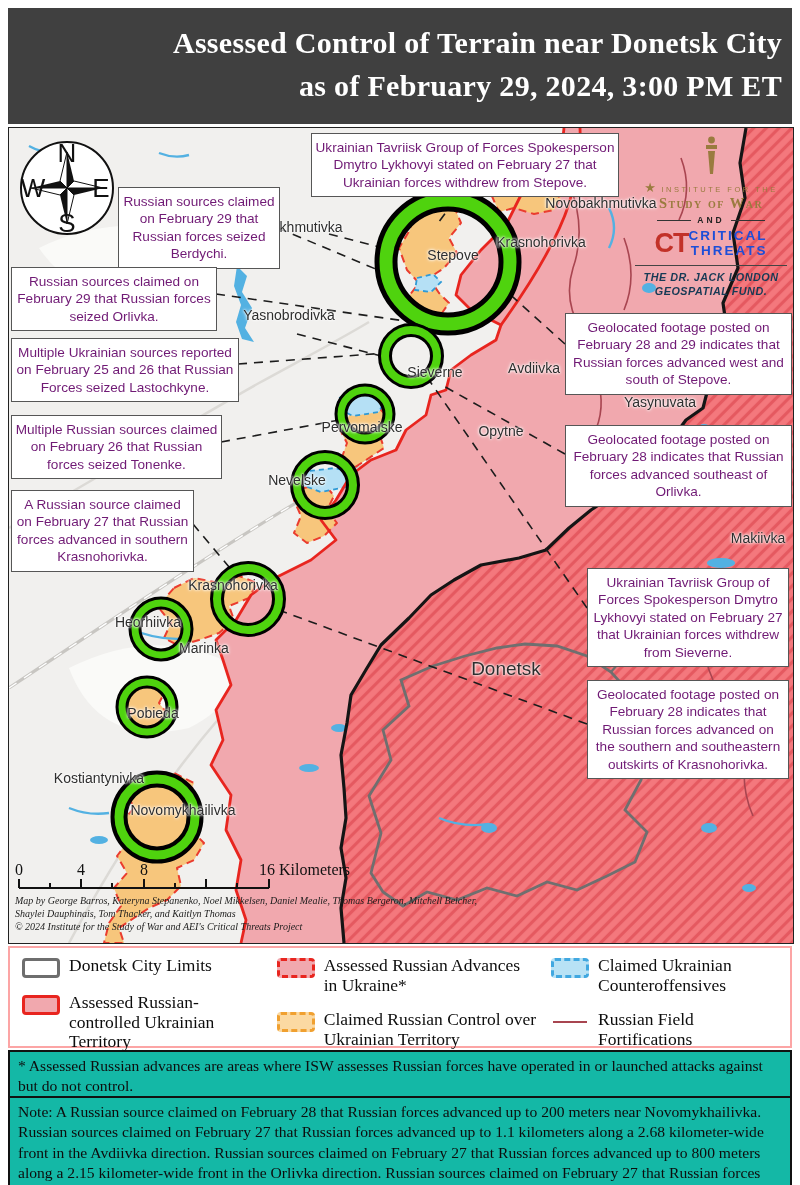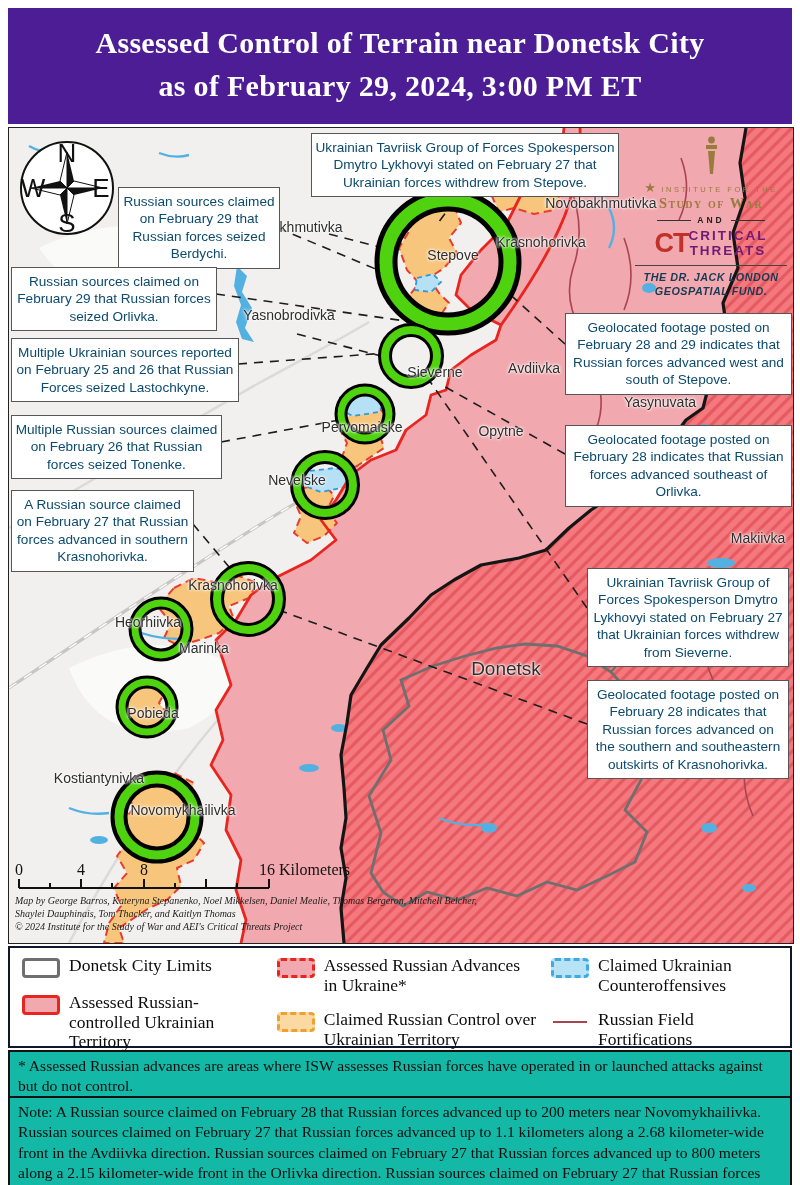--- a/index.html
+++ b/index.html
@@ -1,49 +1,49 @@
 <!DOCTYPE html>
 <html><head>
 <meta charset="utf-8">
 <style>
   html,body{margin:0;padding:0;background:#ffffff;}
   .page{width:800px;height:1185px;position:relative;background:#fff;box-sizing:border-box;padding:8px;font-family:"Liberation Sans",sans-serif;}
   
-  .titlebar{background:#4c1d95;color:#fff;text-align:center;padding:14px 10px 12px;height:116px;box-sizing:border-box;
+  .titlebar{background:#404040;color:#fff;text-align:right;padding:14px 10px 12px;height:116px;box-sizing:border-box;
     font-family:"Liberation Serif",serif;font-weight:bold;}
   .title-line{font-size:30px;line-height:1.42;letter-spacing:.3px;}
   
   .map{position:relative;width:784px;height:815px;margin-top:3px;border:1.5px solid #222;box-sizing:content-box;overflow:hidden;background:#f1f0ee;}
   .map svg.base{position:absolute;left:0;top:0;}
   .town-label{position:absolute;transform:translate(-50%,-50%);font-size:14px;color:#2e2e2e;white-space:nowrap;
     text-shadow:0 0 2px #fff,0 0 3px #fff,0 0 4px rgba(255,255,255,.8);z-index:3;}
-  .callout{position:absolute;background:#fff;border:1.6px solid #565656;color:#0c4a6e;font-size:13.6px;line-height:1.28;
+  .callout{position:absolute;background:#fff;border:1.6px solid #565656;color:#701a75;font-size:13.6px;line-height:1.28;
     text-align:center;padding:5px 3px;box-sizing:border-box;z-index:5;}
   .compass{position:absolute;left:8px;top:8px;z-index:6;}
   .compass text{font-size:26px;fill:#111;font-family:"Liberation Sans",sans-serif;}
   .attribution{position:absolute;left:6px;top:766px;z-index:6;font-family:"Liberation Serif",serif;
     font-style:italic;font-size:10px;color:#1c1c1c;line-height:1.32;white-space:nowrap;}
   
   .isw-logo{position:absolute;right:6px;top:8px;width:152px;z-index:6;text-align:center;font-family:"Liberation Serif",serif;}
   .isw-row{display:flex;align-items:flex-start;justify-content:center;gap:4px;}
   .isw-word{font-size:46px;font-weight:bold;color:#1c3c58;letter-spacing:3px;line-height:.95;}
   .isw-sub1{font-size:7.5px;letter-spacing:2.5px;color:#9a7b3f;margin-top:2px;font-family:"Liberation Sans",sans-serif;}
   .isw-sub2{font-size:14.5px;letter-spacing:1.5px;color:#9a7b3f;font-variant:small-caps;font-weight:bold;}
   .isw-star{color:#9a7b3f;font-size:13px;margin-right:3px;}
   .isw-and{display:flex;align-items:center;gap:6px;justify-content:center;margin:3px 0;color:#222;
     font-size:8.5px;letter-spacing:3px;font-family:"Liberation Sans",sans-serif;font-weight:bold;}
   .isw-and::before,.isw-and::after{content:"";flex:0 0 34px;height:1px;background:#333;}
   .ct-row{display:flex;align-items:center;justify-content:center;gap:0;}
   .ct-mark{font-size:27px;font-weight:bold;color:#c23128;font-family:"Liberation Sans",sans-serif;letter-spacing:-1px;}
-  .ct-words{text-align:center;font-family:"Liberation Sans",sans-serif;font-weight:bold;color:#701a75;
+  .ct-words{text-align:right;font-family:"Liberation Sans",sans-serif;font-weight:bold;color:#1d4ed8;
     font-size:13.5px;letter-spacing:2px;line-height:1.05;}
   .isw-fund{margin-top:6px;border-top:1px solid #444;padding-top:4px;font-weight:bold;font-style:italic;
     color:#173a55;font-size:10.8px;letter-spacing:.5px;line-height:1.3;font-family:"Liberation Sans",sans-serif;}
   
-  .legend{border:2px solid #0f172a;margin-top:2px;background:#fff;display:flex;padding:8px 12px;gap:14px;height:102px;box-sizing:border-box;
+  .legend{border:2px solid #fca5a5;margin-top:2px;background:#fff;display:flex;padding:8px 12px;gap:14px;height:102px;box-sizing:border-box;
     font-family:"Liberation Serif",serif;font-size:17.5px;color:#0d0d0d;}
   .legend-col{display:flex;flex-direction:column;justify-content:flex-start;gap:15px;}
   .legend-col.c1{width:246px;}.legend-col.c2{width:266px;}.legend-col.c3{width:232px;}
   .legend-item{display:flex;align-items:flex-start;gap:9px;line-height:1.12;}
   .sw{width:38px;height:20px;border-radius:4px;flex:none;margin-top:2px;box-sizing:border-box;}
   .sw-city{border:3px solid #6e6e6e;background:#fff;}
   .sw-controlled{border:3px solid #e8251f;background:#f1a8ae;}
   .sw-advance{border:3px dashed #e8251f;background:#f1a8ae;}
   .sw-claimed{border:3px dashed #f0a030;background:#fbd9a2;}
   .sw-counter{border:3px dashed #41a8e0;background:#b8e2f5;}

